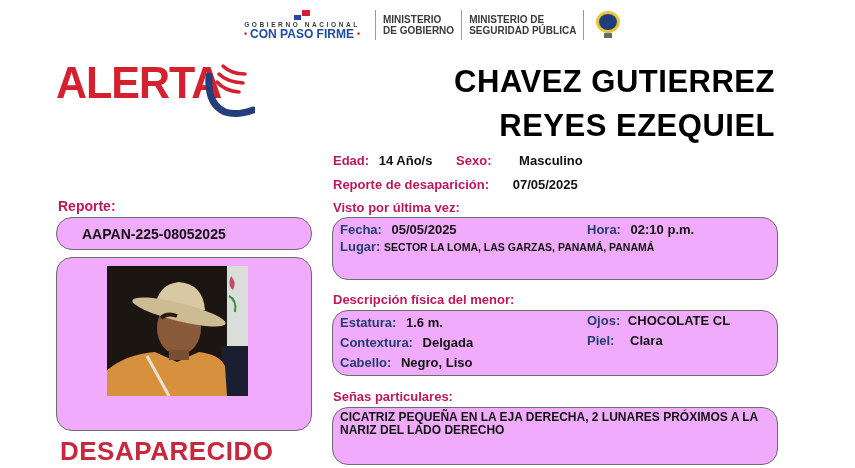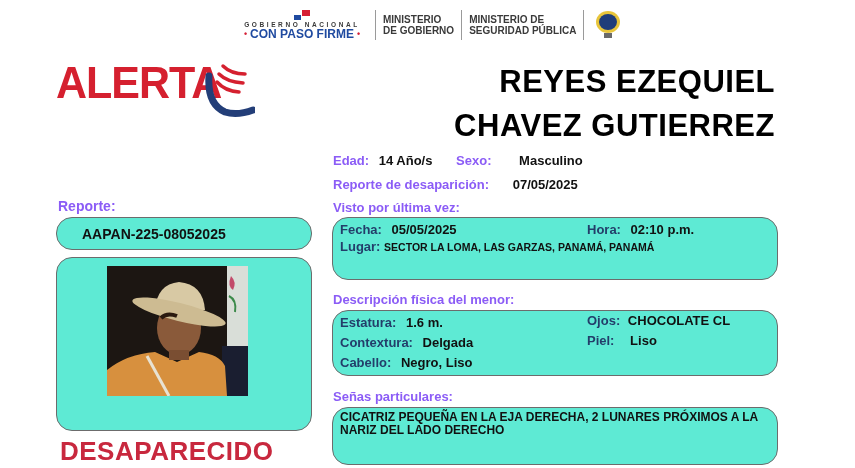--- a/index.html
+++ b/index.html
@@ -26,27 +26,27 @@
     .logo { position: absolute; left: 53px; top: 60px; width: 200px; height: 130px; }
     .logo-alerta { position: absolute; left: 3px; top: 0; font-size: 43px; font-weight: bold; color: #d5202f; letter-spacing: -1px; line-height: 42px; transform: scaleY(1.05); transform-origin: top left; }
     .logo-amber { position: absolute; left: 0; top: 36px; font-size: 67px; font-weight: bold; color: #233e78; letter-spacing: -2px; line-height: 66px; }
     .logo-panama { position: absolute; left: 2px; top: 100px; font-size: 27px; font-weight: bold; color: #6e6e6e; letter-spacing: 2px; line-height: 28px; }
     .logo-waves { position: absolute; left: 150px; top: 0; width: 52px; height: 62px; }
 
     
     .name { position: absolute; right: 80px; top: 60px; text-align: right; font-size: 31px; font-weight: bold; line-height: 44px; color: #000; letter-spacing: 0.5px; }
 
     
-    .lbl-red { color: #8b5cf6; font-weight: bold; }
+    .lbl-red { color: #be185d; font-weight: bold; }
     .lbl-blue { color: #233e6a; font-weight: bold; }
     .val { color: #111; font-weight: bold; }
 
     .row { position: absolute; font-size: 13px; white-space: nowrap; }
 
-    .box { position: absolute; border: 1.5px solid #6c6c6c; border-radius: 16px; background: #5eead4; }
+    .box { position: absolute; border: 1.5px solid #6c6c6c; border-radius: 16px; background: #f0abfc; }
 
     
     .reporte-lbl { position: absolute; left: 58px; top: 198px; font-size: 14px; }
     .reporte-box { left: 56px; top: 217px; width: 256px; height: 33px; }
     .reporte-val { position: absolute; left: 25px; top: 8px; font-size: 14px; font-weight: bold; }
     .photo-box { left: 56px; top: 257px; width: 256px; height: 174px; }
     .photo { position: absolute; left: 50px; top: 8px; width: 141px; height: 130px; background: #1a1410; overflow: hidden; }
     .desap { position: absolute; left: 60px; top: 436px; font-size: 26px; font-weight: bold; color: #c8283e; letter-spacing: 0.5px; }
 
     
@@ -91,22 +91,22 @@
   <div class="logo-alerta">ALERTA</div>
   <svg class="logo-waves" viewBox="0 0 52 62">
     <path d="M6 16 Q4 44 22 52 Q34 56 50 50" fill="none" stroke="#233e78" stroke-width="7" stroke-linecap="round"></path>
     <path d="M20 6 Q28 14 42 14" fill="none" stroke="#d5202f" stroke-width="3.5" stroke-linecap="round"></path>
     <path d="M16 14 Q24 22 40 23" fill="none" stroke="#d5202f" stroke-width="3.5" stroke-linecap="round"></path>
     <path d="M14 22 Q22 31 36 32" fill="none" stroke="#d5202f" stroke-width="3.5" stroke-linecap="round"></path>
   </svg>
 </div>
 
 <div class="name">
+  <div>CHAVEZ GUTIERREZ</div>
   <div>REYES EZEQUIEL</div>
-  <div>CHAVEZ GUTIERREZ</div>
 </div>
 
 <div class="row" style="left:333px; top:153px;">
   <span class="lbl-red">Edad:</span>
   <span class="val" style="margin-left:6px;">14 Año/s</span>
   <span class="lbl-red" style="margin-left:20px;">Sexo:</span>
   <span class="val" style="margin-left:24px;">Masculino</span>
 </div>
 <div class="row" style="left:333px; top:177px;">
   <span class="lbl-red">Reporte de desaparición:</span>
@@ -146,21 +146,21 @@
   <div class="inbox" style="left:7px; top:24px;">
     <span class="lbl-blue">Contextura:</span>
     <span class="val" style="margin-left:6px;">Delgada</span>
   </div>
   <div class="inbox" style="left:254px; top:2px;">
     <span class="lbl-blue">Ojos:</span>
     <span class="val" style="margin-left:4px;">CHOCOLATE CL</span>
   </div>
   <div class="inbox" style="left:254px; top:22px;">
     <span class="lbl-blue">Piel:</span>
-    <span class="val" style="margin-left:12px;">Liso</span>
+    <span class="val" style="margin-left:12px;">Clara</span>
   </div>
 </div>
 
 <div class="row" style="left:333px; top:389px;">
   <span class="lbl-red">Señas particulares:</span>
 </div>
 <div class="box senas-box">
   <div class="senas-text">CICATRIZ PEQUEÑA EN LA EJA DERECHA, 2 LUNARES PRÓXIMOS A LA NARIZ DEL LADO DERECHO</div>
 </div>
 

